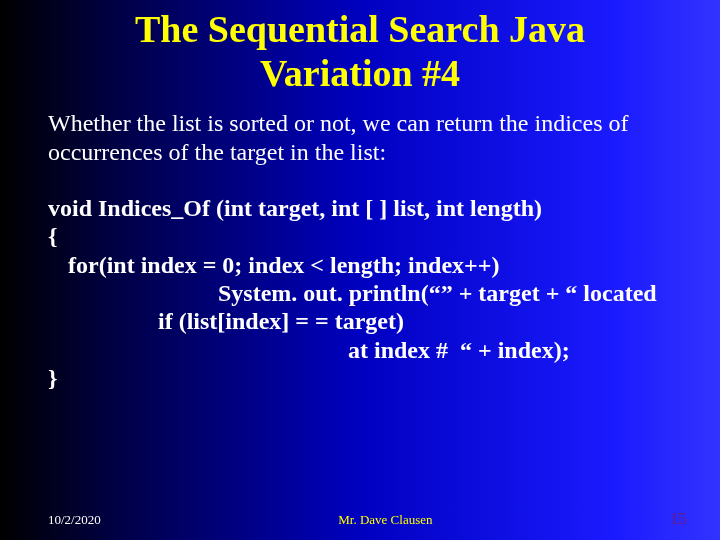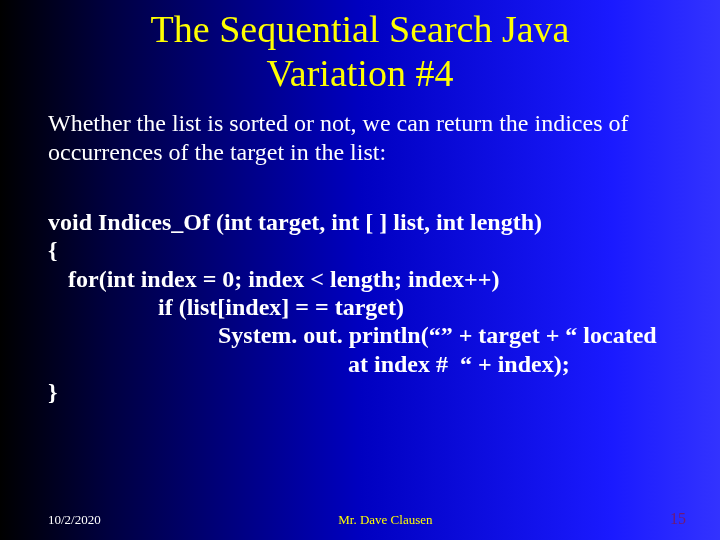--- a/index.html
+++ b/index.html
@@ -9,28 +9,28 @@
     font-family: "Times New Roman", Times, serif;
     color: #ffffff;
     position: relative;
   }
   .title {
     color: #ffff00;
     font-size: 38px;
     text-align: center;
     padding-top: 8px;
     line-height: 1.15;
-    font-weight: normal;
+    font-weight: bold;
   }
   .body-text {
     padding: 14px 48px 0 48px;
     font-size: 24px;
     line-height: 1.18;
   }
-  .intro { margin-bottom: 42px; }
+  .intro { margin-bottom: 28px; }
   .code .line { white-space: pre; font-weight: bold; }
   .i1 { padding-left: 20px; }
   .i2 { padding-left: 110px; }
   .i3 { padding-left: 170px; }
   .i4 { padding-left: 300px; }
   .footer {
     position: absolute;
     bottom: 12px;
     left: 0;
     width: 100%;
@@ -51,22 +51,22 @@
   <span>Variation #4</span>
 </div>
 
 <div class="body-text">
   <div class="intro">Whether  the list is sorted or not, we can return the indices of occurrences of the target in the list:</div>
 
   <div class="code">
     <div class="line">void Indices_Of (int target, int [ ] list, int length)</div>
     <div class="line">{</div>
     <div class="line i1">for(int index = 0; index &lt; length; index++)</div>
+    <div class="line i3">System. out. println(“” + target + “ located</div>
     <div class="line i2">if (list[index] = = target)</div>
-    <div class="line i3">System. out. println(“” + target + “ located</div>
     <div class="line i4">at index #  “ + index);</div>
     <div class="line">}</div>
   </div>
 </div>
 
 <div class="footer">
   <span class="date">10/2/2020</span>
   <span class="author">Mr. Dave Clausen</span>
   <span class="page">15</span>
 </div>

